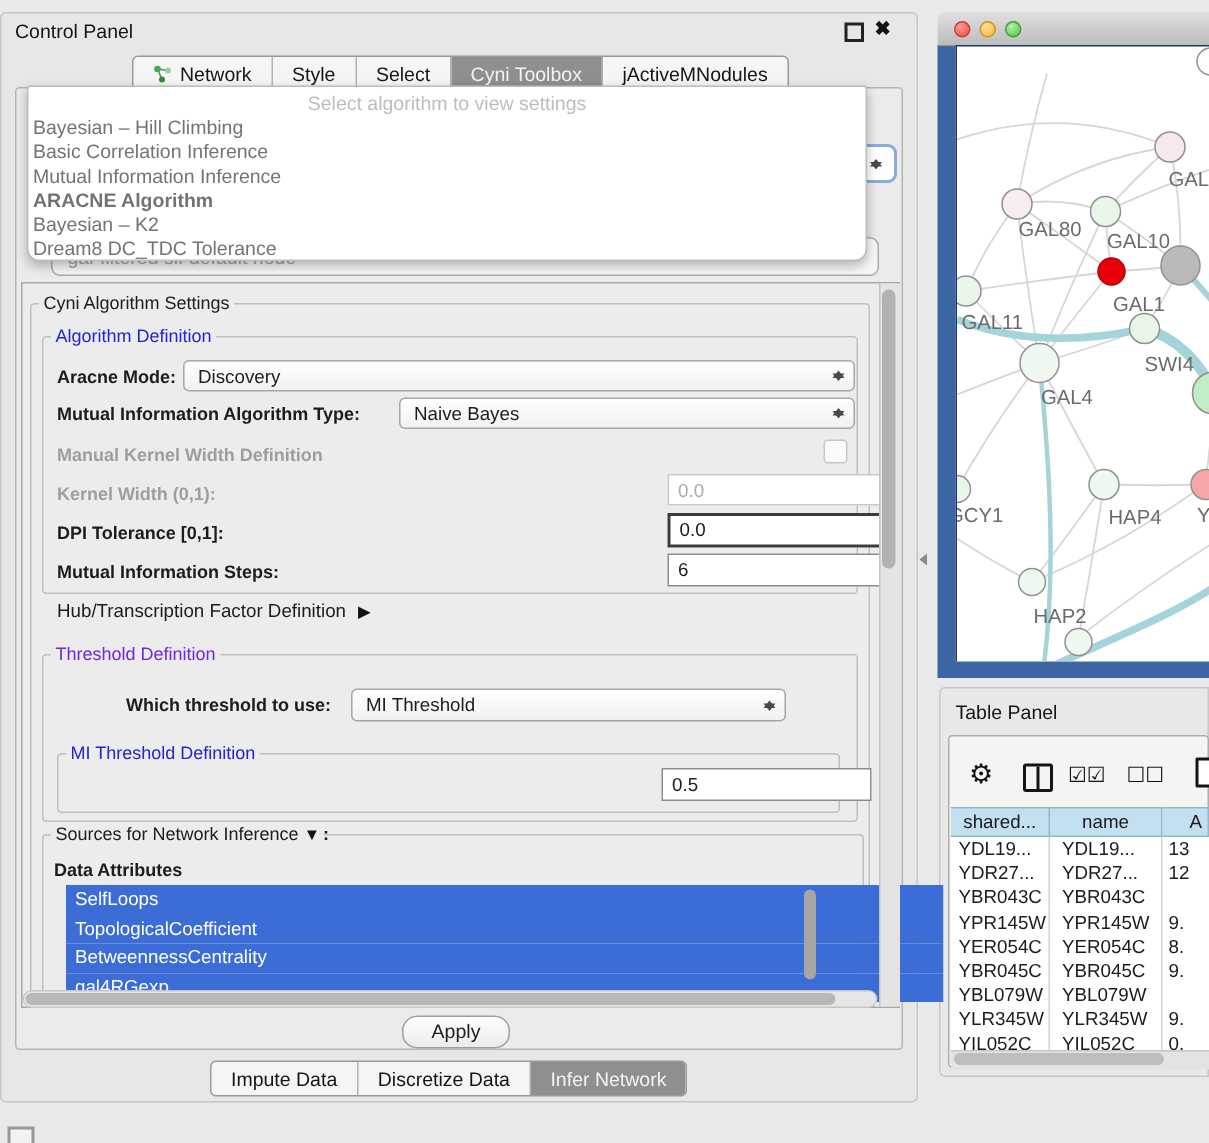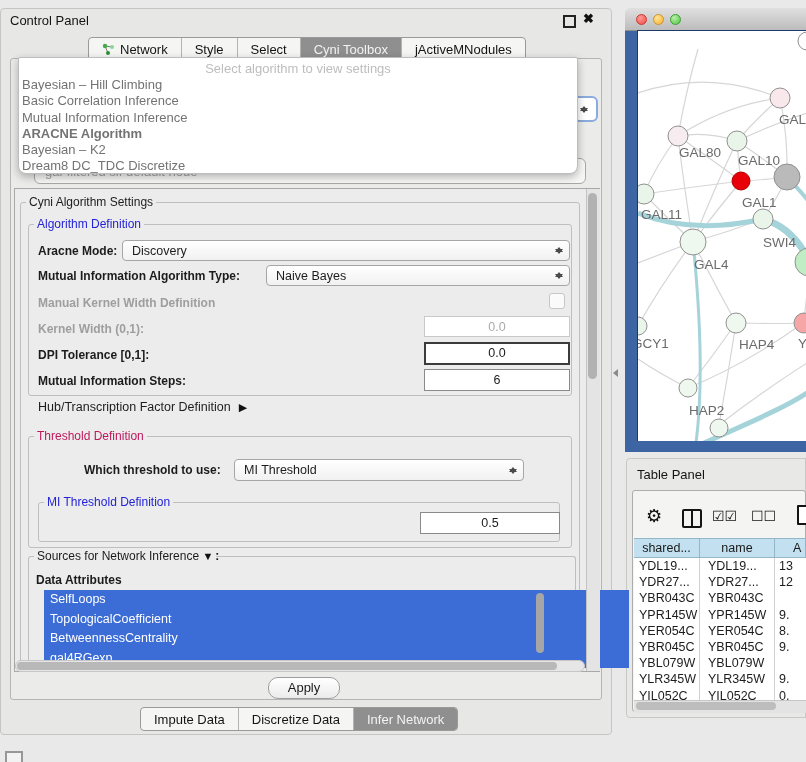--- a/index.html
+++ b/index.html
@@ -32,31 +32,31 @@
             border-radius:6px;z-index:5;box-sizing:border-box;font-size:13px;color:#a3a3a3;
             line-height:26px;padding-left:10px;}
   
   .viewport{left:14px;top:188px;width:586px;height:484px;background:#ececec;border:1px solid #a8a8a8;
             box-sizing:border-box;z-index:20;}
   .vtrack{left:586px;top:189px;width:13px;height:482px;background:#e4e4e4;border-left:1px solid #c2c2c2;z-index:24;}
   .vthumb{left:588px;top:193px;width:9px;height:186px;background:#b2b2b2;border-radius:5px;z-index:25;}
   .grp{border:1px solid #bfbfbf;border-radius:3px;z-index:21;box-sizing:border-box;}
   .gt{font-size:12px;background:#ececec;padding:0 3px;line-height:14px;z-index:23;white-space:nowrap;}
   .t-blue{color:#2323d6;}
-  .t-green{color:#be185d;}
+  .t-green{color:#6d28d9;}
   .lbl{font-weight:bold;font-size:12px;color:#1c1c1c;line-height:16px;z-index:22;white-space:nowrap;}
   .lbl.dis{color:#9e9e9e;}
   .combo{display:flex;align-items:center;background:linear-gradient(#ffffff,#f1f1f1);
          border:1px solid #a6a6a6;border-radius:4px;font-size:12.5px;box-sizing:border-box;
          padding-left:9px;z-index:22;}
   .arrows{width:13px;height:15px;position:relative;margin-left:auto;margin-right:3px;}
   .arrows::before{content:"";position:absolute;left:2px;top:0;border:4px solid transparent;border-bottom:5px solid #4a4a4a;}
   .arrows::after{content:"";position:absolute;left:2px;bottom:0;border:4px solid transparent;border-top:5px solid #4a4a4a;}
-  .field{background:#fff;border:1px solid #8a8a8a;font-size:12.5px;text-align:center;
-         padding:0 6px;box-sizing:border-box;z-index:22;line-height:20px;}
+  .field{background:#fff;border:1px solid #8a8a8a;font-size:12.5px;text-align:left;
+         padding:0 6px;box-sizing:border-box;z-index:22;line-height:20px;margin-left:21px;}
   .field.dis{border:1px solid #c9c9c9;color:#ababab;}
   .field.focus{border:2px solid #3c3c3c;line-height:19px;}
   .chk{width:14px;height:14px;border:1px solid #c6c6c6;border-radius:3px;background:#fafafa;z-index:22;}
   .arrow-glyph{font-size:11px;color:#111;}
   .attr-list{z-index:22;overflow:hidden;}
   .attr-item{height:19.5px;line-height:19.5px;font-size:12.5px;color:#fff;padding-left:6px;}
   .list-thumb{width:8px;height:60px;background:#a6a6a6;border-radius:4px;z-index:23;}
   .htrack{left:15px;top:660px;width:570px;height:12px;background:#e6e6e6;border:1px solid #c6c6c6;
           border-radius:6px;box-sizing:border-box;z-index:25;}
   .hthumb{left:17px;top:662px;width:540px;height:8px;background:#b8b8b8;border-radius:4px;z-index:26;}
@@ -141,21 +141,21 @@
   <div class="abs bg-combo"><span>gal-filtered sif default node</span></div>
 
   <div class="abs dd">
     <div class="dd-hint">Select algorithm to view settings</div>
     <div>
         <div class="dd-item">Bayesian – Hill Climbing</div>
         <div class="dd-item">Basic Correlation Inference</div>
         <div class="dd-item">Mutual Information Inference</div>
         <div class="dd-item bold">ARACNE Algorithm</div>
         <div class="dd-item">Bayesian – K2</div>
-        <div class="dd-item">Dream8 DC_TDC Discretize</div>
+        <div class="dd-item">Dream8 DC_TDC Tolerance</div>
       </div>
   </div>
 
   <div class="abs viewport"></div>
   <div class="abs vtrack"></div>
   <div class="abs vthumb"></div>
 
   <div class="abs grp" style="left:20px;top:202px;width:560px;height:470px;"></div>
   <div class="abs gt" style="left:26px;top:195px;">Cyni Algorithm Settings</div>
 

